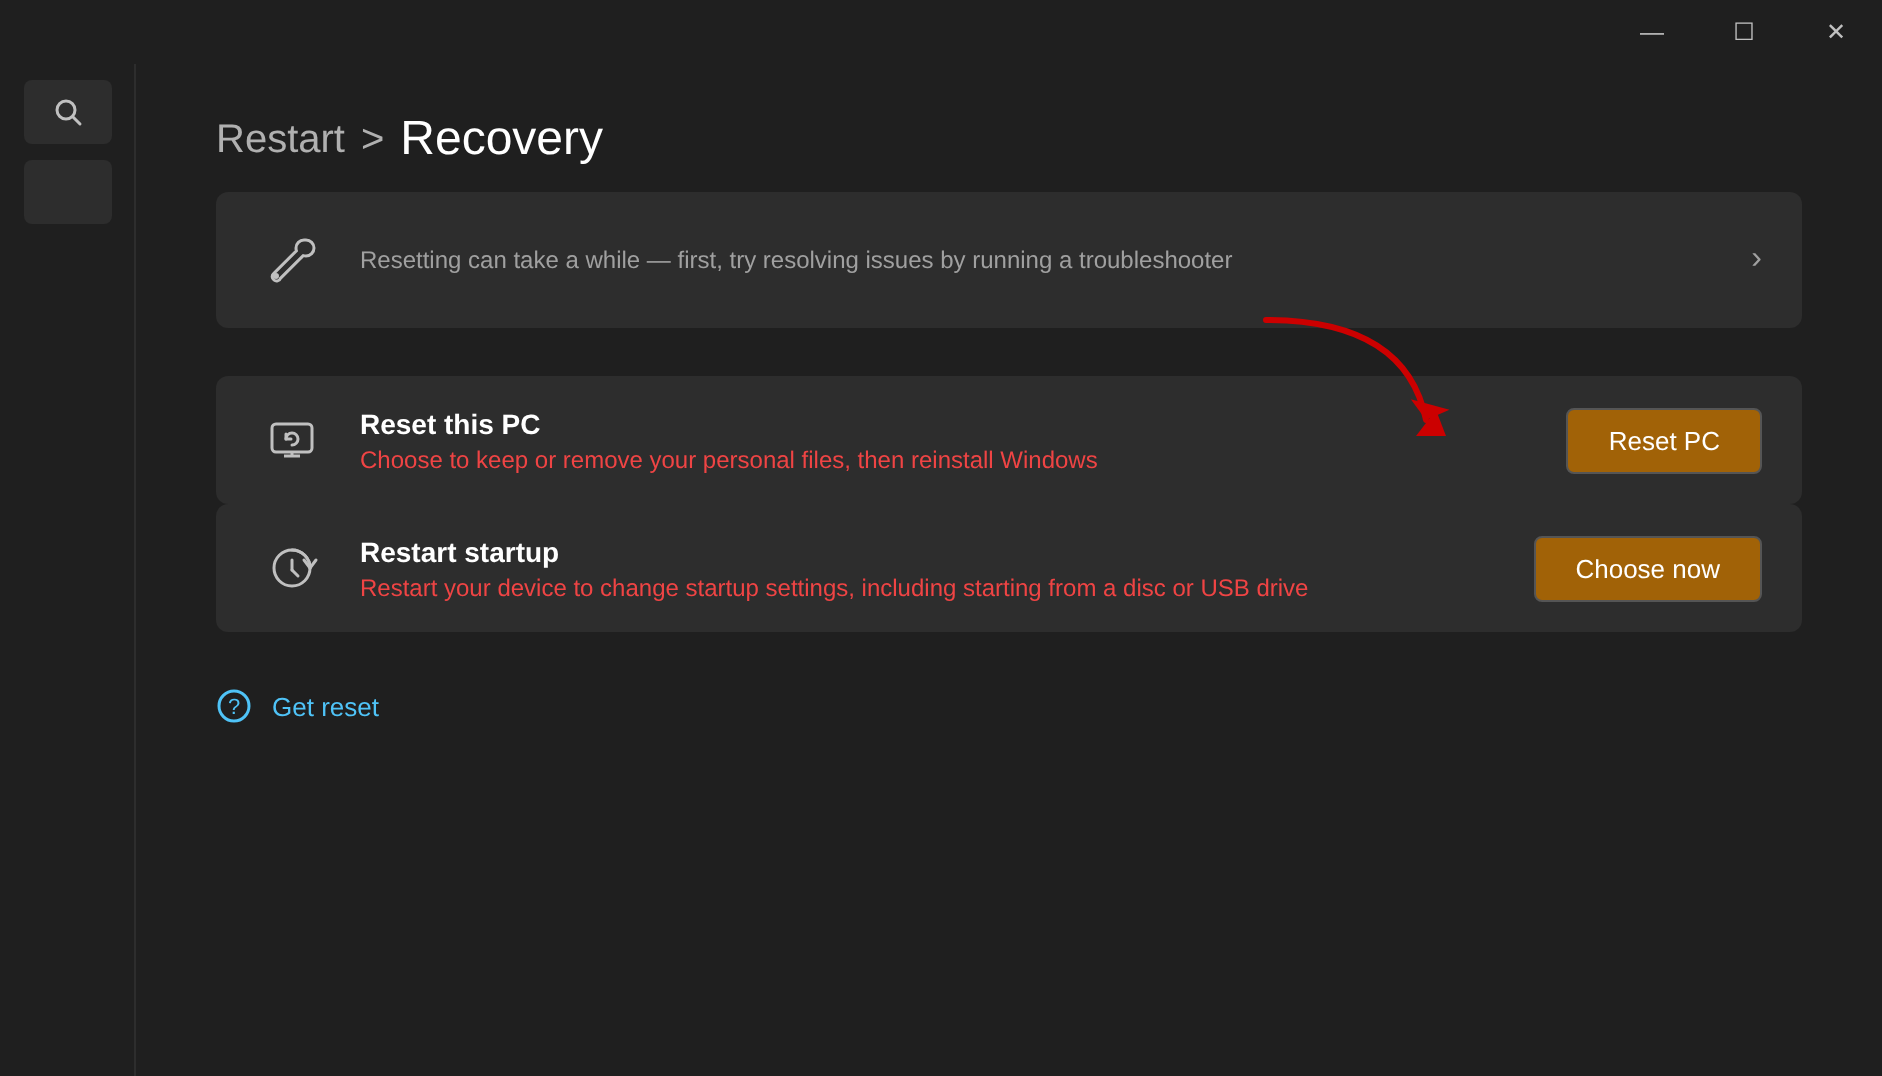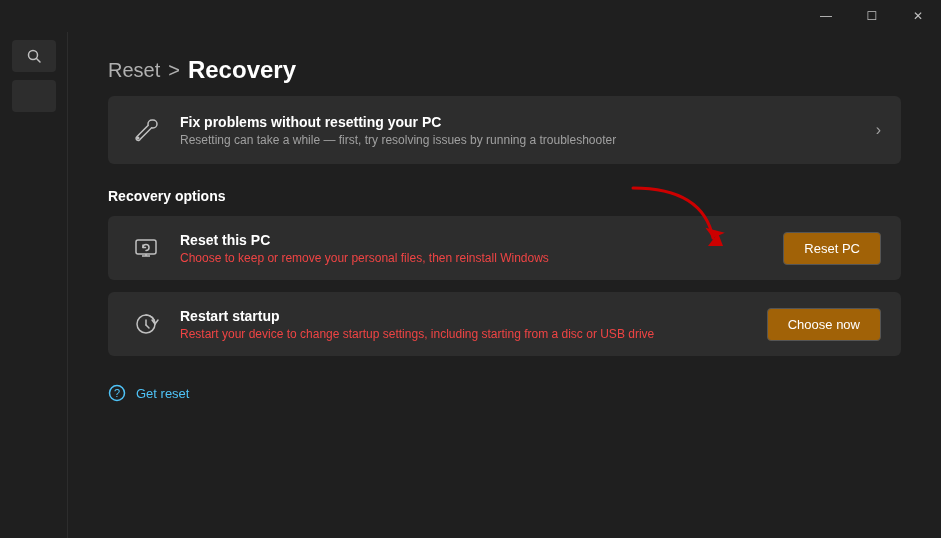--- a/index.html
+++ b/index.html
@@ -89,21 +89,21 @@
       color: #b0b0b0;
       font-weight: 400;
     }
     .breadcrumb-separator {
       font-size: 20px;
       color: #b0b0b0;
       margin: 0 8px;
     }
     .breadcrumb-current {
       font-size: 24px;
-      font-weight: 700;
+      font-weight: 400;
       color: #ffffff;
     }
 
     
     .subtitle {
       font-size: 13px;
       color: #b0b0b0;
       margin-bottom: 24px;
       line-height: 1.4;
     }
@@ -152,21 +152,21 @@
       margin-bottom: 12px;
     }
 
     
     .option-card {
       background: #2d2d2d;
       border-radius: 6px;
       padding: 14px 20px;
       display: flex;
       align-items: center;
-      margin-bottom: 12px;
+      margin-bottom: 0;
     }
     .option-card-icon {
       width: 36px;
       height: 36px;
       margin-right: 16px;
       flex-shrink: 0;
       display: flex;
       align-items: center;
       justify-content: center;
     }
@@ -251,41 +251,39 @@
         <circle cx="7" cy="7" r="4.5" stroke="#c0c0c0" stroke-width="1.5"></circle>
         <line x1="10.5" y1="10.5" x2="14" y2="14" stroke="#c0c0c0" stroke-width="1.5" stroke-linecap="round"></line>
       </svg>
     </div>
     <div class="sidebar-nav-item"></div>
   </div>
 
   <div class="content">
 
     <div class="breadcrumb">
-      <span class="breadcrumb-system">Reset</span>
+      <span class="breadcrumb-system">Restart</span>
       <span class="breadcrumb-separator">&gt;</span>
       <span class="breadcrumb-current">Recovery</span>
     </div>
 
 
     <div class="fix-card">
       <div class="fix-card-icon">
         <svg width="28" height="28" viewBox="0 0 28 28">
           <path d="M20 4a4 4 0 0 0-4 4c0 .5.07 1 .2 1.4L4.8 20.8A2 2 0 0 0 5 24a2 2 0 0 0 3.2-.8L19.6 11.8c.4.13.9.2 1.4.2a4 4 0 0 0 0-8z" stroke="#c0c0c0" stroke-width="1.5" fill="none"></path>
           <circle cx="6" cy="22" r="1.5" fill="#c0c0c0"></circle>
         </svg>
       </div>
       <div class="fix-card-text">
-        <div class="fix-card-title">Fix problems without resetting your PC</div>
         <div class="fix-card-desc">Resetting can take a while — first, try resolving issues by running a troubleshooter</div>
       </div>
       <div class="fix-card-chevron">›</div>
     </div>
 
-    <div class="section-title">Recovery options</div>
 
     <div class="option-card" style="position:relative;">
       <div class="option-card-icon">
         <svg width="28" height="28" viewBox="0 0 28 28">
           <rect x="4" y="6" width="20" height="14" rx="2" stroke="#c0c0c0" stroke-width="1.5" fill="none"></rect>
           <line x1="10" y1="22" x2="18" y2="22" stroke="#c0c0c0" stroke-width="1.5"></line>
           <line x1="14" y1="20" x2="14" y2="22" stroke="#c0c0c0" stroke-width="1.5"></line>
           <path d="M11 13.5a3 3 0 1 1 3 3" stroke="#c0c0c0" stroke-width="1.5" fill="none" stroke-linecap="round"></path>
           <polyline points="11,11 11,13.5 13.5,13.5" stroke="#c0c0c0" stroke-width="1.5" fill="none" stroke-linecap="round" stroke-linejoin="round"></polyline>
         </svg>

